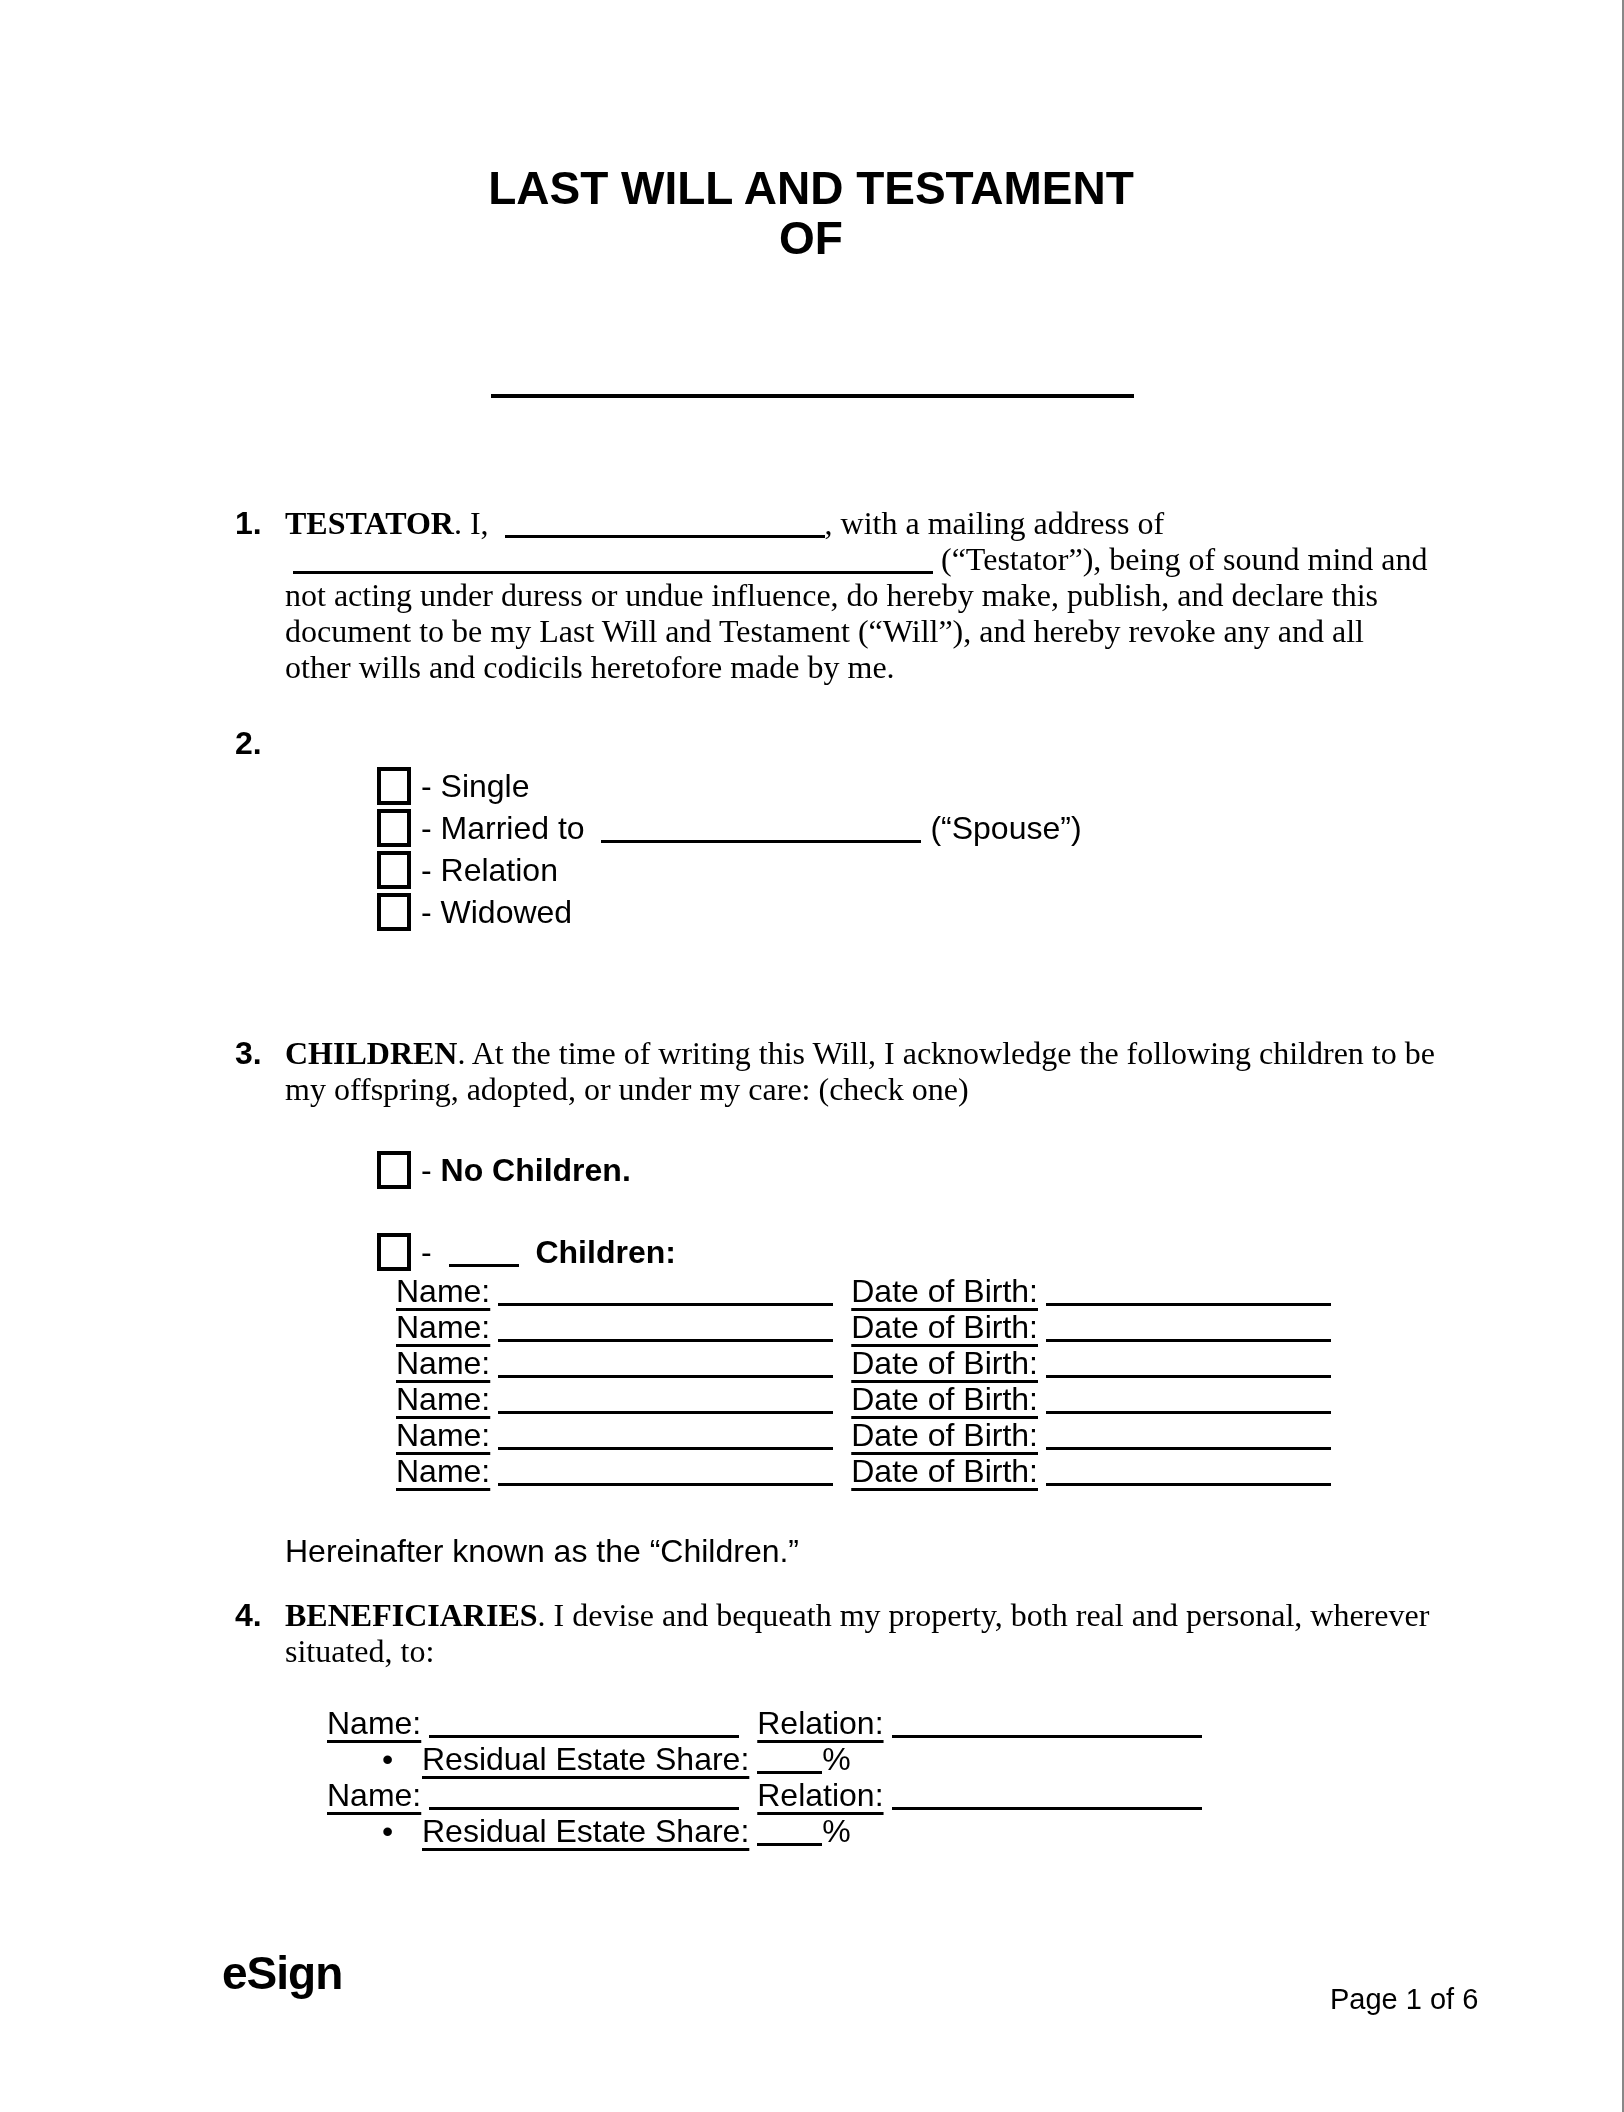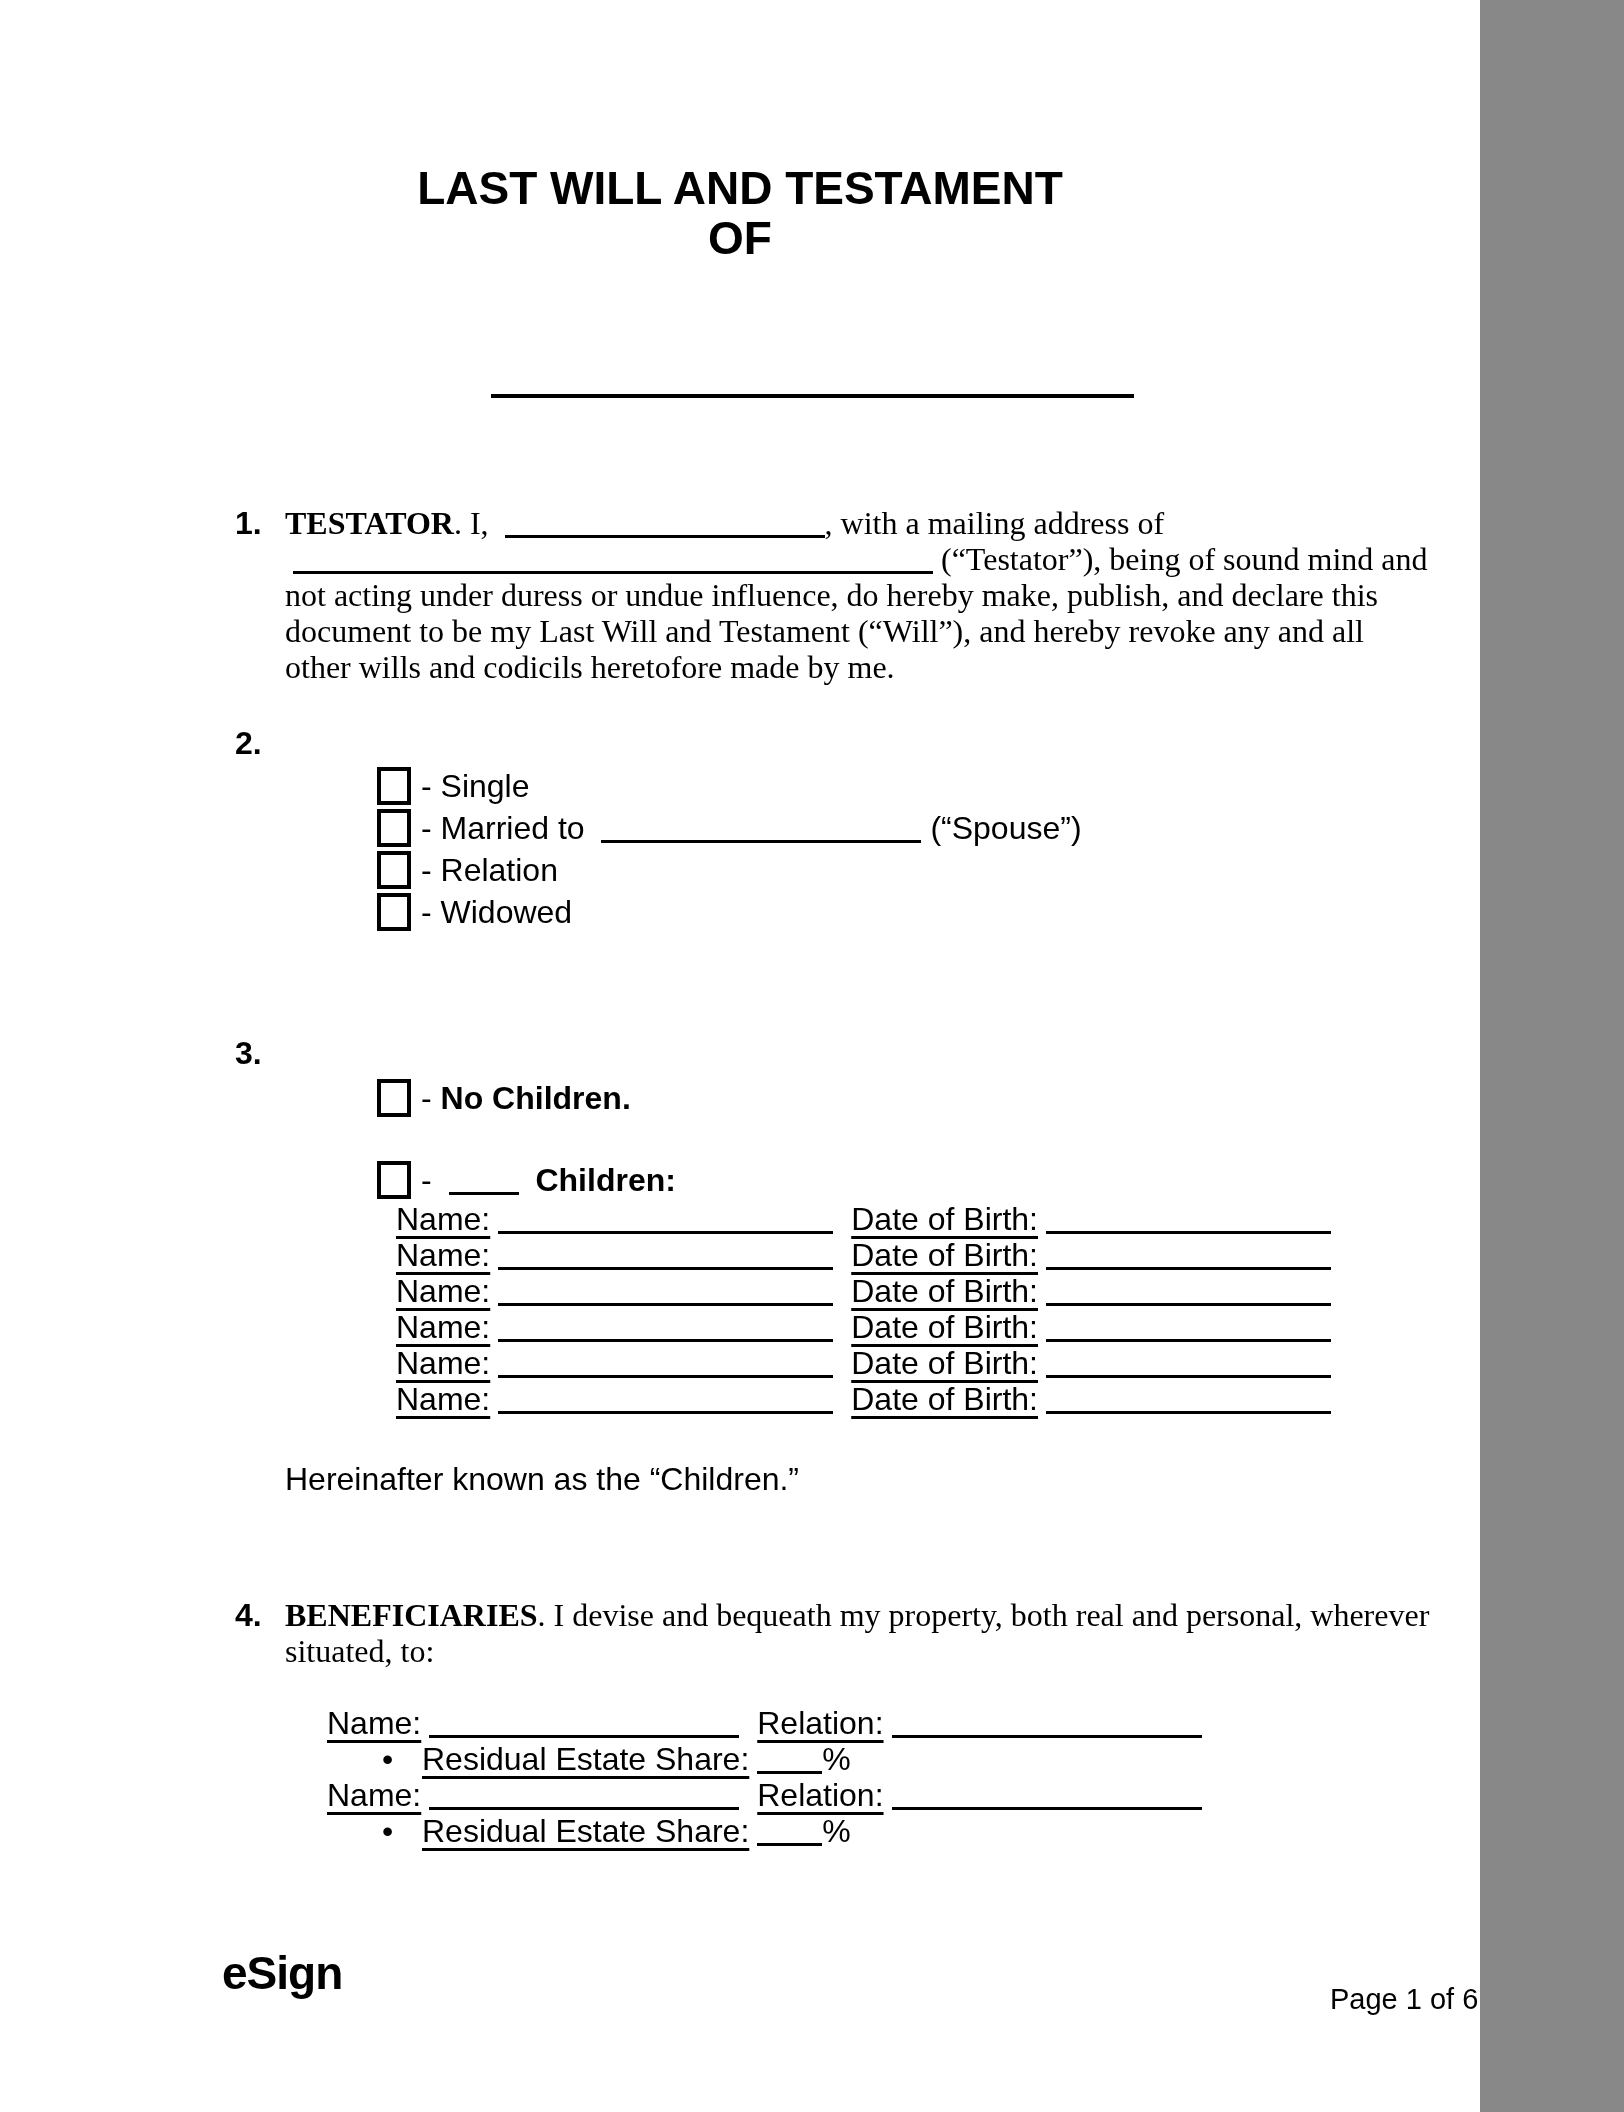--- a/index.html
+++ b/index.html
@@ -1,17 +1,17 @@
 <!DOCTYPE html>
 <html><head>
 <meta charset="utf-8">
 <style>
   html,body { margin:0; padding:0; background:#888; }
   .page {
-    position:relative; width:1480px; height:2112px; background:#ffffff;
+    position:relative; width:1622px; height:2112px; background:#ffffff;
     color:#000; font-family:"Liberation Sans", sans-serif;
     font-size:32px; line-height:36px; overflow:hidden;
   }
   .title-block { position:absolute; top:163px; left:0; width:100%;
     text-align:center; font-weight:bold; font-size:46px; line-height:50px; }
   .center-line { position:absolute; top:394px; left:491px; width:643px;
     height:0; border-bottom:4px solid #000; }
   .effective { position:absolute; top:437px; left:190px; }
   .section { position:absolute; left:190px; width:1290px; display:flex; }
   #sec1 { top:505px; } #sec2 { top:725px; } #sec3 { top:1035px; } #sec4 { top:1597px; }
@@ -85,20 +85,21 @@
         <div class="opt">
           <span class="cb"></span><span>- Widowed</span>
         </div>
       </div>
     </div>
   </div>
 
   <div class="section" id="sec3">
     <div class="sec-num">3.</div>
     <div class="sec-body">
+      <p class="para"><b class="hd">CHILDREN</b><span>. At the time of writing this Will, I acknowledge the following children to be my offspring, adopted, or under my care: (check one)</span></p>
 
       <div class="single-opt-row no-children-row">
         <span class="cb"></span><span>-</span>
         <span class="bold-label">No Children.</span>
       </div>
 
       <div class="single-opt-row count-row">
         <span class="cb"></span><span>-</span>
         <span class="blank w70"></span>
         <span class="bold-label" style="margin-left:8px">Children:</span>

